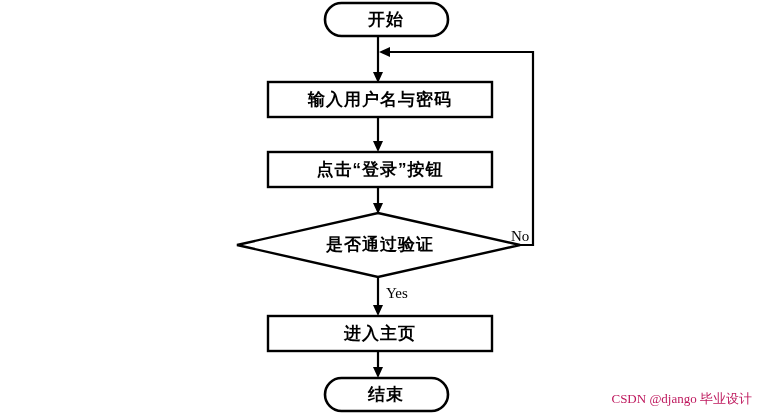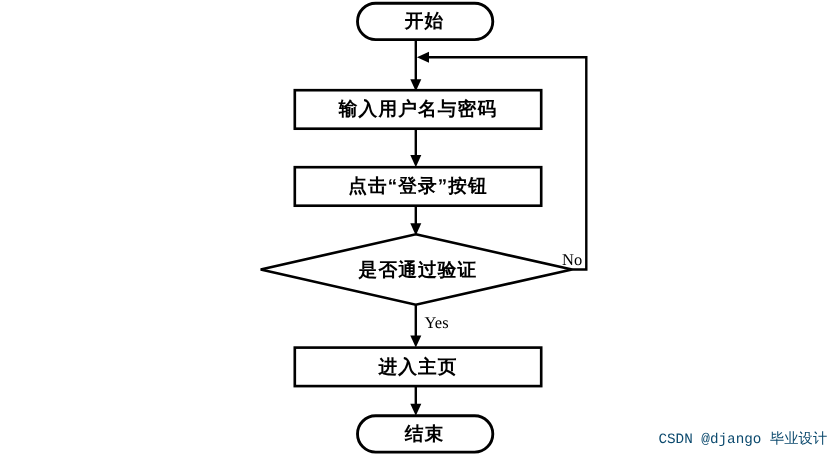--- a/index.html
+++ b/index.html
@@ -49,22 +49,22 @@
     stroke-width: 2.2;
     fill: none;
     stroke-linecap: butt;
     stroke-linejoin: miter;
   }
   .arrowhead { fill: #000000; }
   .watermark {
     position: absolute;
     right: 12px;
     bottom: 8px;
-    color: #0c4a6e;
-    font-family: Liberation Mono, monospace;
+    color: #be185d;
+    font-family: Liberation Serif, serif;
     font-size: 13px;
     white-space: nowrap;
     user-select: none;
   }
 </style>
 </head>
 <body>
 
 <svg id="flowchart-canvas" viewBox="0 0 764 416" xmlns="http://www.w3.org/2000/svg">
 

